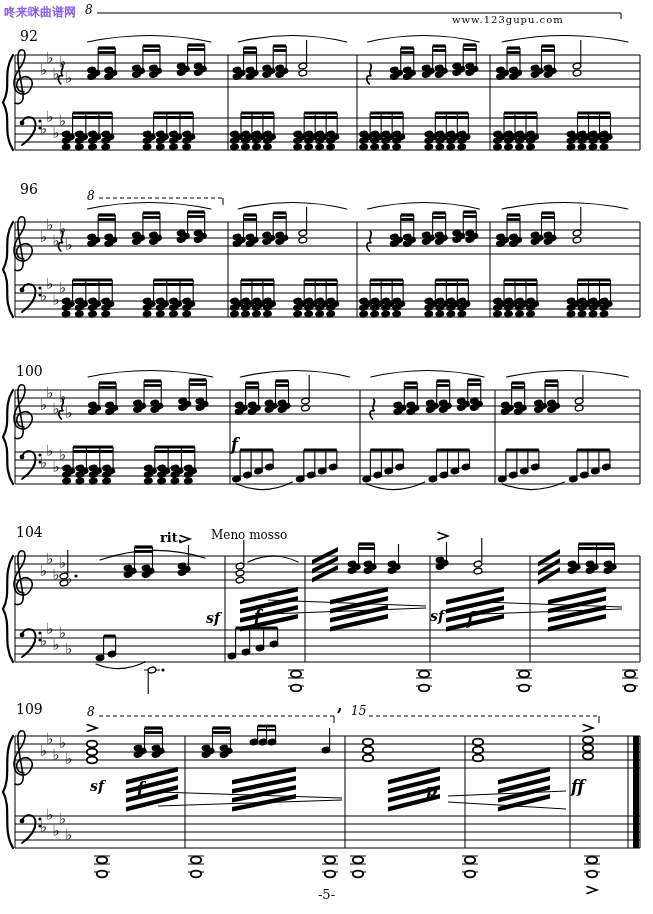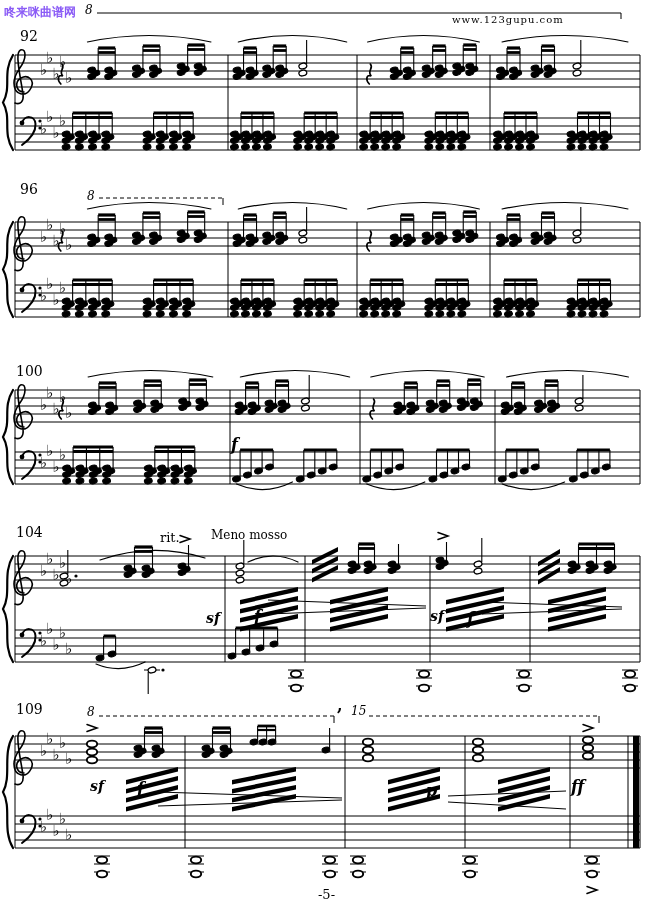--- a/index.html
+++ b/index.html
@@ -22,21 +22,21 @@
     font-family:"DejaVu Sans", sans-serif;
     font-weight:bold;
     font-size:12px;
     color:#8b5cf6;
   }
   .website{font-size:10px;letter-spacing:1px;text-align:right;}
   .mnum{font-size:14px;}
   .oct{font-style:italic;font-size:12px;}
   .dyn{font-style:italic;font-weight:bold;font-size:16px;}
   .dyn-sm{font-style:italic;font-weight:bold;font-size:14px;}
-  .tempo{font-weight:normal;font-size:13px;}
+  .tempo{font-weight:bold;font-size:13px;}
   .tempo-big{font-weight:normal;font-size:12px;}
   .breath{font-weight:bold;font-size:16px;}
   .pagenum{font-size:13px;width:653px;text-align:center;}
   svg{position:absolute;left:0;top:0;}
 </style>
 </head>
 <body>
 
 <div class="page">
 

